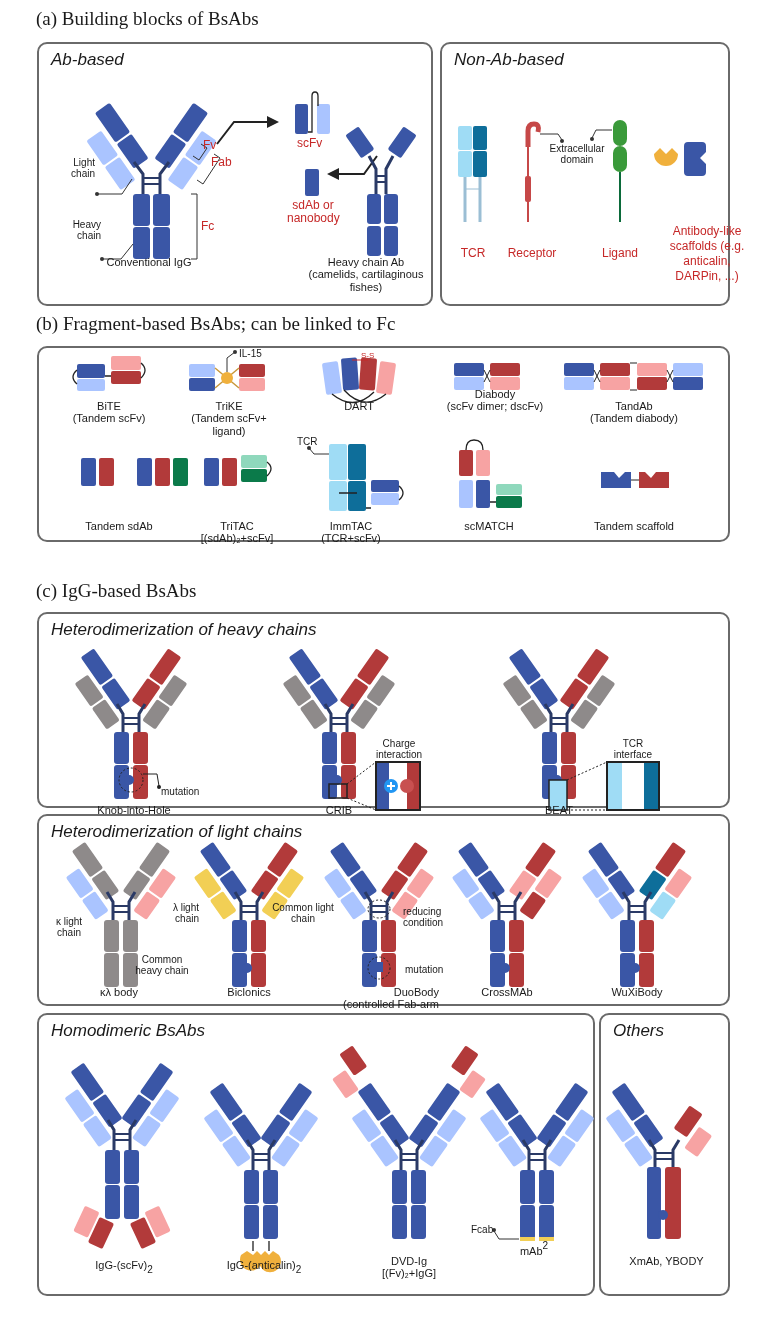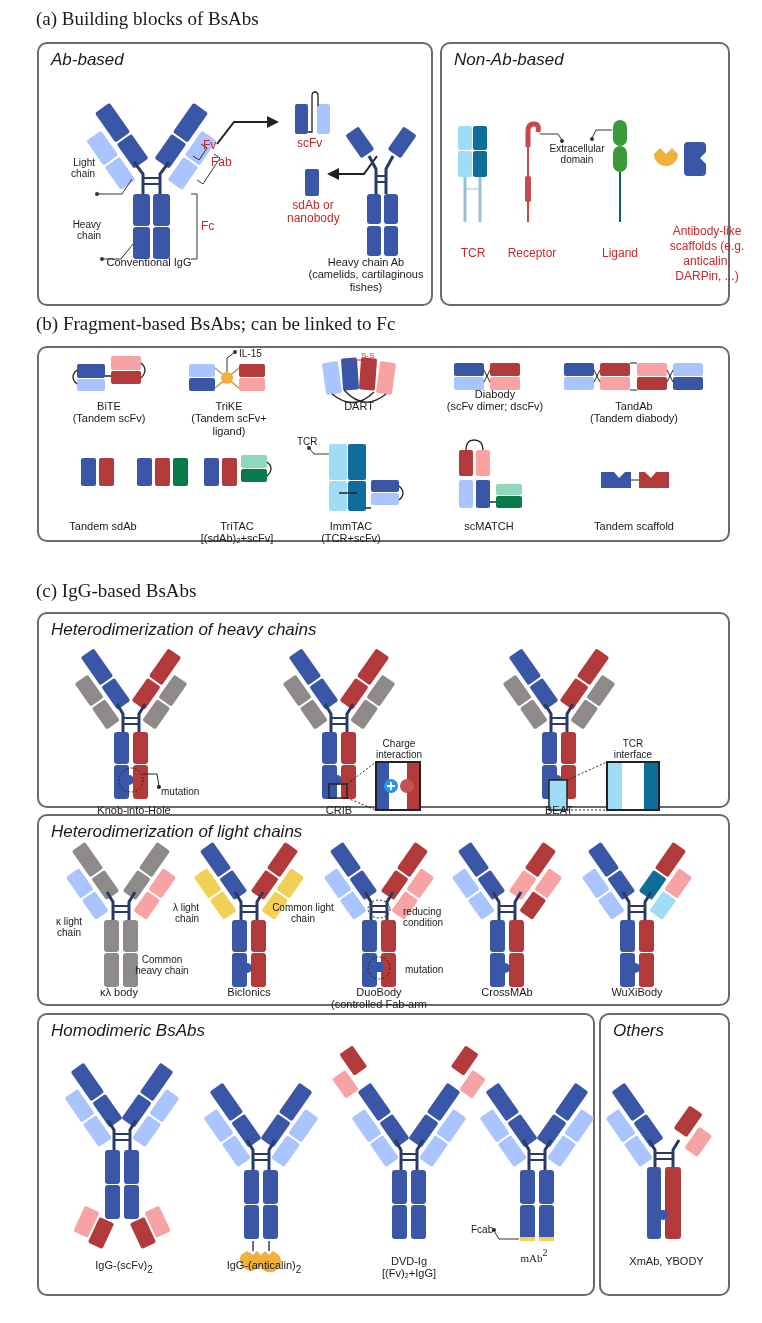--- a/index.html
+++ b/index.html
@@ -236,21 +236,21 @@
       <div class="lbl">DART</div>
     </div>
   <div class="item" style="left:395px;top:40px;width:110px;margin-left:6px;">
       <div class="lbl">Diabody</div>
       <div class="sub">(scFv dimer; dscFv)</div>
     </div>
   <div class="item" style="left:540px;top:52px;width:110px;">
       <div class="lbl">TandAb</div>
       <div class="sub">(Tandem diabody)</div>
     </div>
-  <div class="item" style="left:4px;top:172px;width:120px;">
+  <div class="item" style="left:20px;top:172px;width:120px;">
       <div class="lbl">Tandem sdAb</div>
     </div>
   <div class="item" style="left:148px;top:172px;width:100px;">
       <div class="lbl">TriTAC</div>
       <div class="sub">[(sdAb)₂+scFv]</div>
     </div>
   <div class="item" style="left:262px;top:172px;width:100px;">
       <div class="lbl">ImmTAC</div>
       <div class="sub">(TCR+scFv)</div>
     </div>
@@ -447,21 +447,21 @@
   <div class="ann" style="left:92px;top:138px;width:62px;white-space:normal;text-align:center;">Common heavy chain</div>
   <div class="ann" style="left:232px;top:86px;width:64px;white-space:normal;text-align:center;">Common light chain</div>
   <div class="ann" style="left:364px;top:90px;width:50px;white-space:normal;">reducing condition</div>
   <div class="ann" style="left:366px;top:148px;">mutation</div>
   <div class="item" style="left:30px;top:170px;width:100px;">
       <div class="lbl">κλ body</div>
     </div>
   <div class="item" style="left:160px;top:170px;width:100px;">
       <div class="lbl">Biclonics</div>
     </div>
-  <div class="item" style="left:280px;top:170px;width:120px;">
+  <div class="item" style="left:280px;top:170px;width:120px;text-align:right;">
       <div class="lbl">DuoBody</div>
       <div class="sub" style="white-space:normal;">(controlled Fab-arm exchange)</div>
     </div>
   <div class="item" style="left:418px;top:170px;width:100px;">
       <div class="lbl">CrossMAb</div>
     </div>
   <div class="item" style="left:548px;top:170px;width:100px;">
       <div class="lbl">WuXiBody</div>
     </div>
 </div>
@@ -520,21 +520,21 @@
     <path d="M480,224 L460,224 L455,216" stroke="#333" stroke-width="1" fill="none"></path>
       <circle cx="455" cy="215" r="2" fill="#333"></circle>
   </svg>
   <div class="ann" style="left:432px;top:200px;margin-top:9px;">Fcab</div>
   <div class="item" style="left:20px;top:240px;width:130px;"><span class="lbl">IgG-(scFv)</span><sub style="font-size:10px;">2</sub></div>
   <div class="item" style="left:150px;top:240px;width:150px;"><span class="lbl">IgG-(anticalin)</span><sub style="font-size:10px;">2</sub></div>
   <div class="item" style="left:310px;top:240px;width:120px;">
       <div class="lbl">DVD-Ig</div>
       <div class="sub">[(Fv)₂+IgG]</div>
     </div>
-  <div class="item" style="left:450px;top:232px;width:90px;font-family:Liberation Serif, serif;"><span class="lbl">mAb</span><sup style="font-size:10px;">2</sup></div>
+  <div class="item" style="left:450px;top:225px;width:90px;"><span class="lbl">mAb</span><sup style="font-size:10px;">2</sup></div>
 </div>
 
 <div class="panel" style="left:599px;top:1013px;width:131px;height:283px;">
   <div class="panel-title">Others</div>
   <svg style="left:0;top:0;" width="131" height="283">
     <g transform="translate(40,105) rotate(-35)">
         <rect x="-8" y="-40" width="16" height="36" rx="2" fill="#3a56a6"></rect>
         <rect x="-8" y="-2" width="16" height="30" rx="2" fill="#3a56a6"></rect>
         <rect x="-28" y="-22" width="16" height="30" rx="2" fill="#aac4ff"></rect>
         <rect x="-28" y="10" width="16" height="28" rx="2" fill="#aac4ff"></rect>

